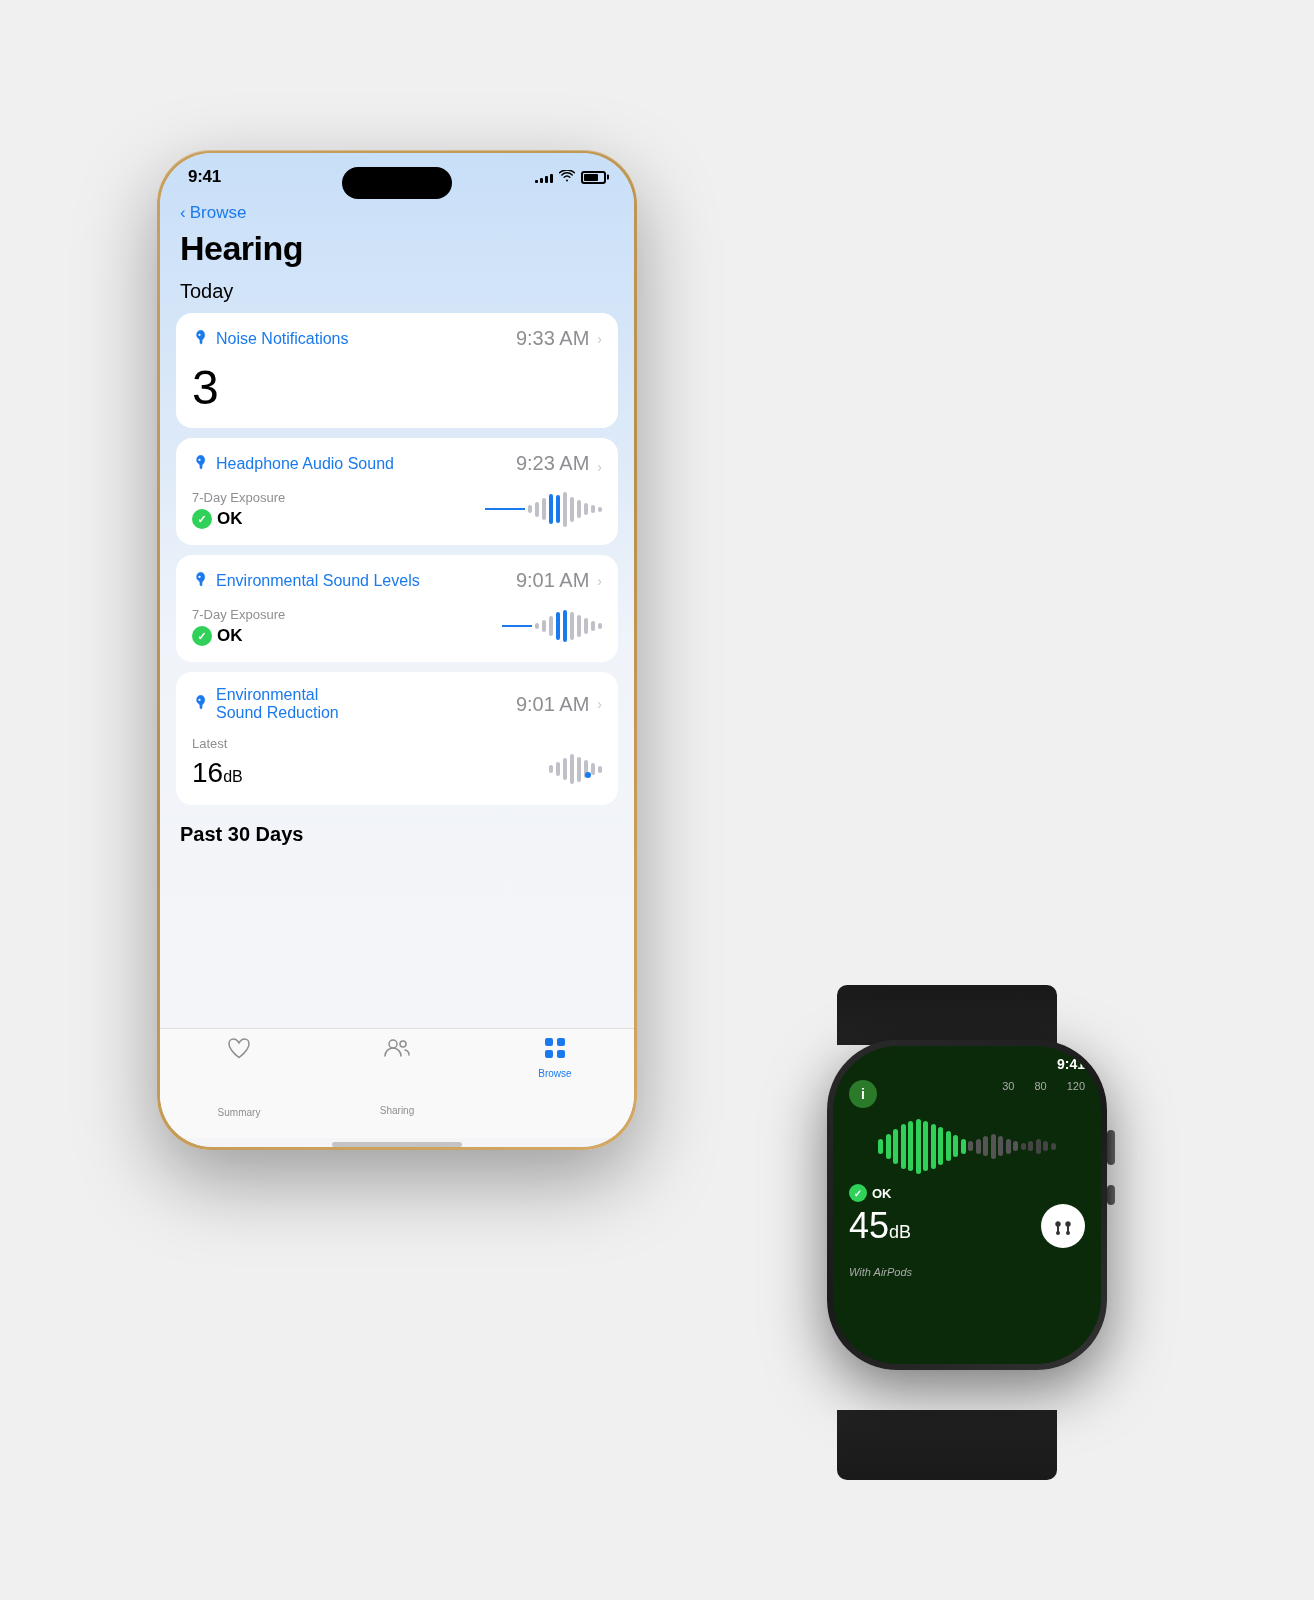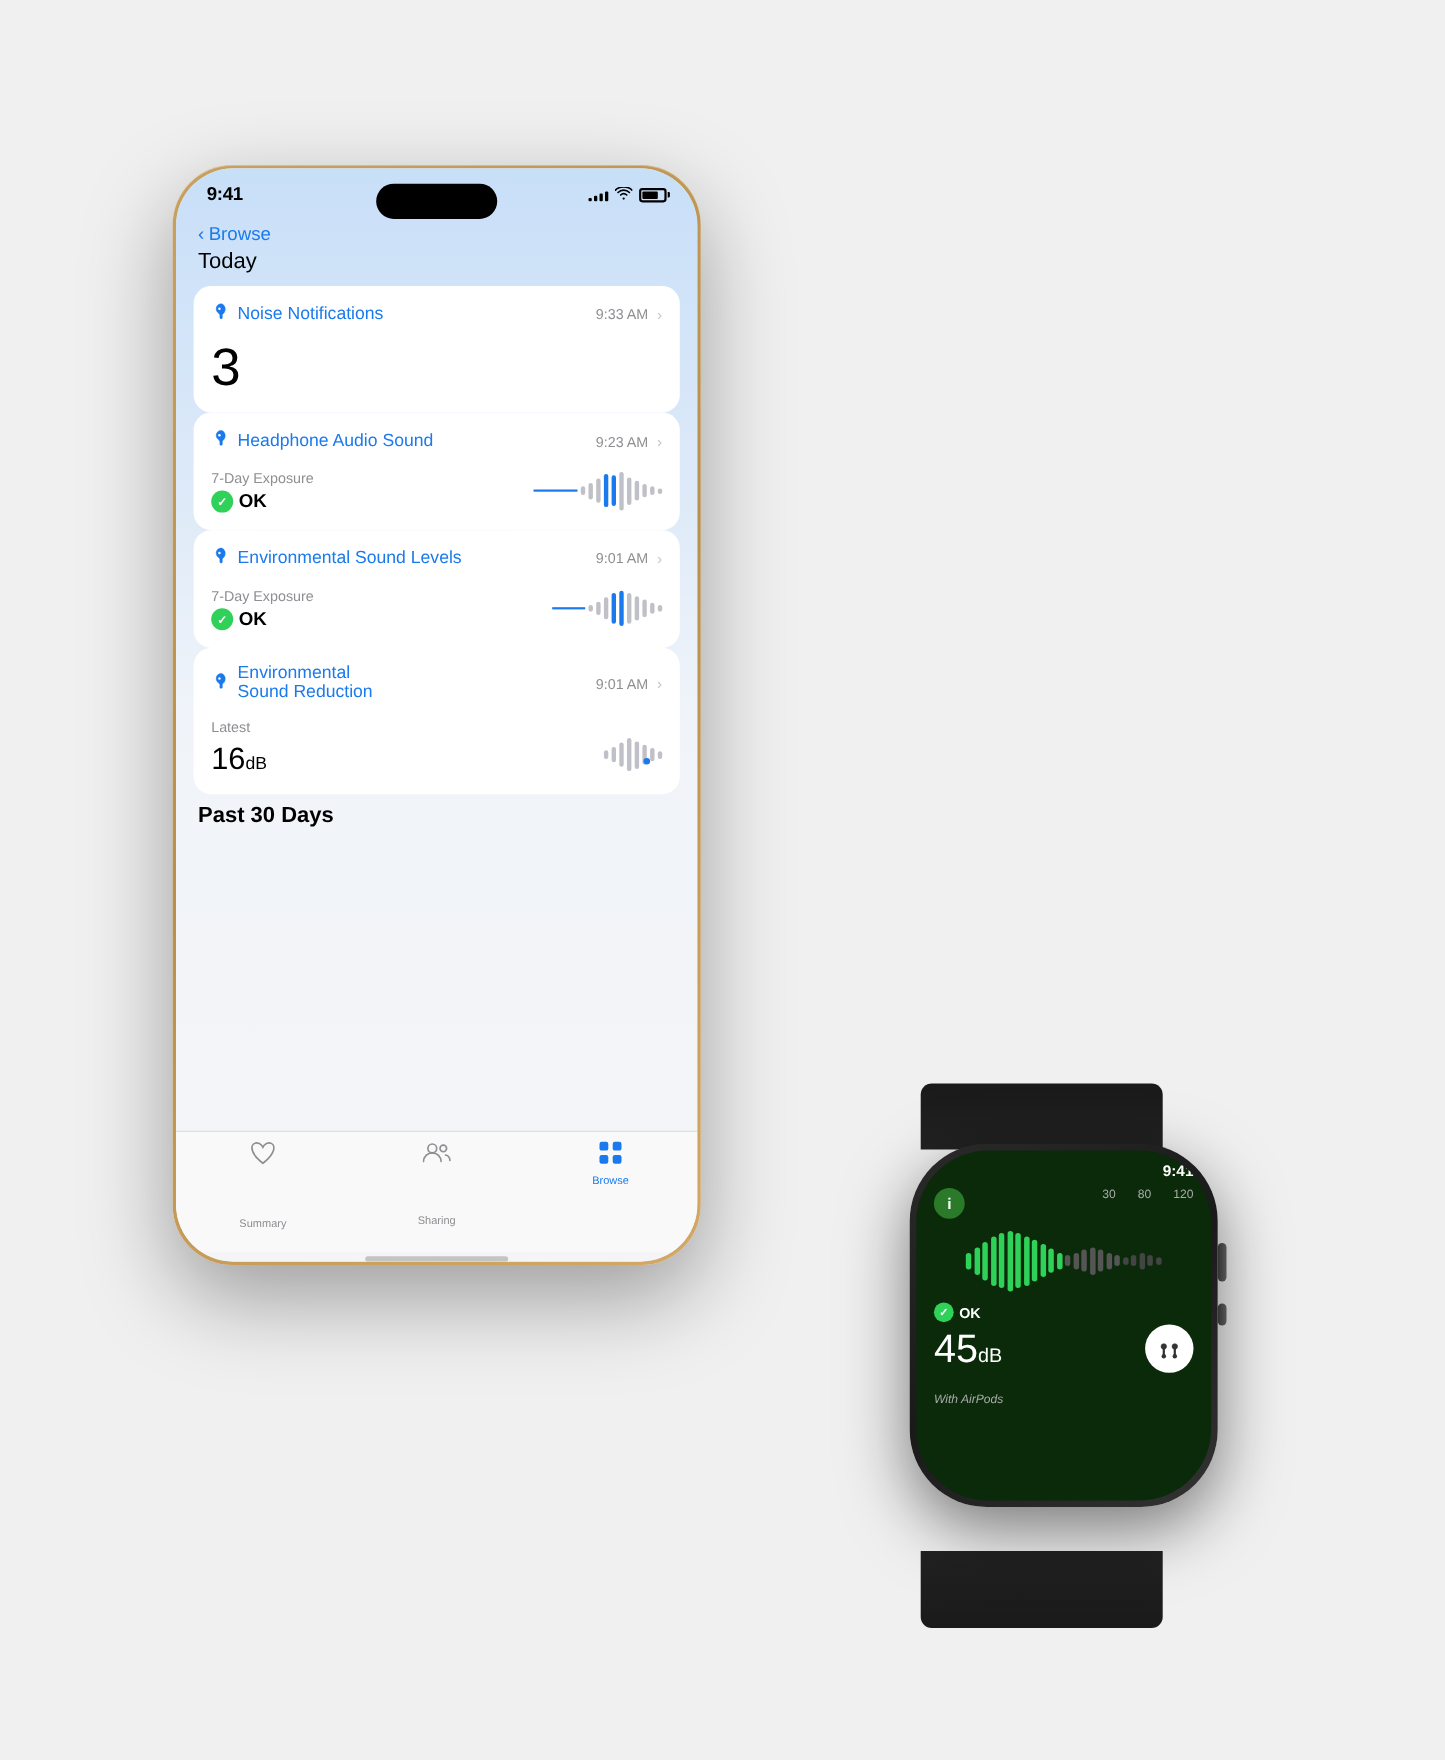--- a/index.html
+++ b/index.html
@@ -186,20 +186,21 @@
       font-size: 20px;
       font-weight: 400;
       color: #000;
       margin-bottom: 10px;
       padding: 0 4px;
     }
 
     .card {
       background: #fff;
       border-radius: 16px;
+      margin-bottom: 10px;
       overflow: hidden;
     }
 
     .card-header {
       display: flex;
       justify-content: space-between;
       align-items: center;
       padding: 14px 16px 10px;
     }
 
@@ -207,21 +208,21 @@
       display: flex;
       align-items: center;
       gap: 6px;
       color: #1a7aed;
       font-size: 16px;
       font-weight: 500;
     }
 
     .card-time {
       color: #8e8e93;
-      font-size: 13px;
+      font-size: 20px;
     }
 
     .card-chevron {
       color: #c7c7cc;
       font-size: 14px;
       margin-left: 4px;
     }
 
     .card-body {
       padding: 4px 16px 16px;
@@ -596,20 +597,21 @@
           </div>
         </div>
 
         <div class="content">
 
           <div class="back-nav">
             <span class="back-chevron">‹</span>
             <span class="back-label">Browse</span>
           </div>
 
+          <div class="page-title">Hearing</div>
 
           <div class="scroll-content">
 
             <div class="section-header">Today</div>
 
             <div class="card">
               <div class="card-header">
                 <div class="card-title">
                   <span>
                     <svg width="18" height="18" viewBox="0 0 24 24" fill="none">

